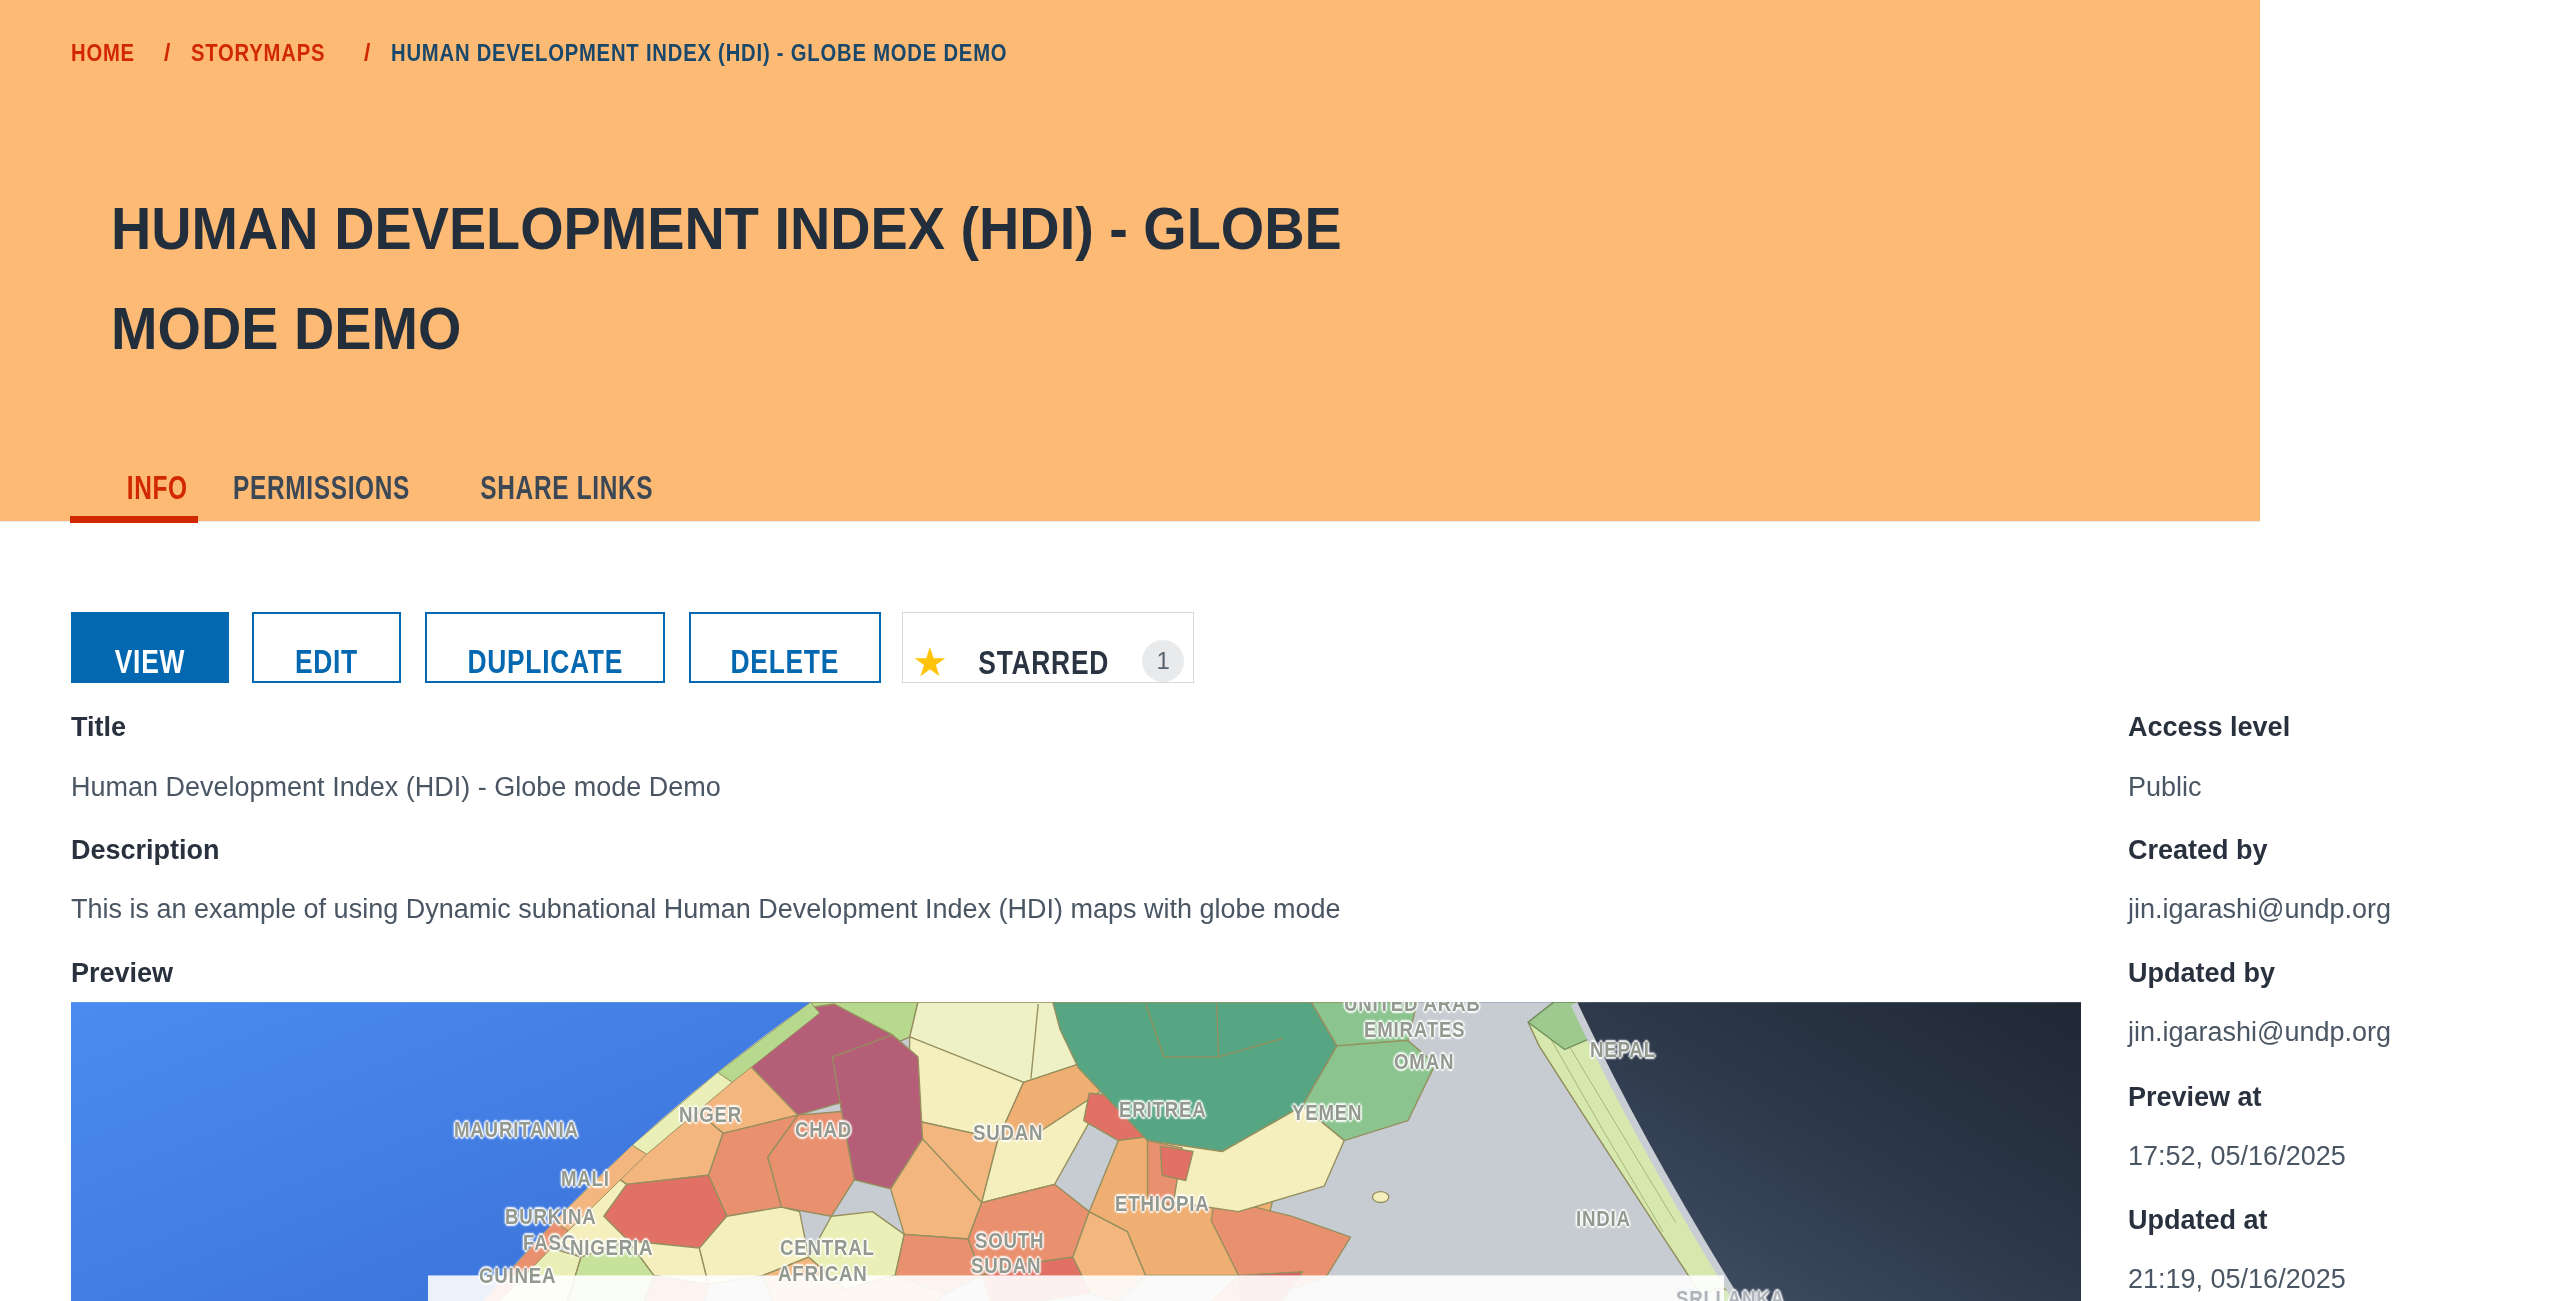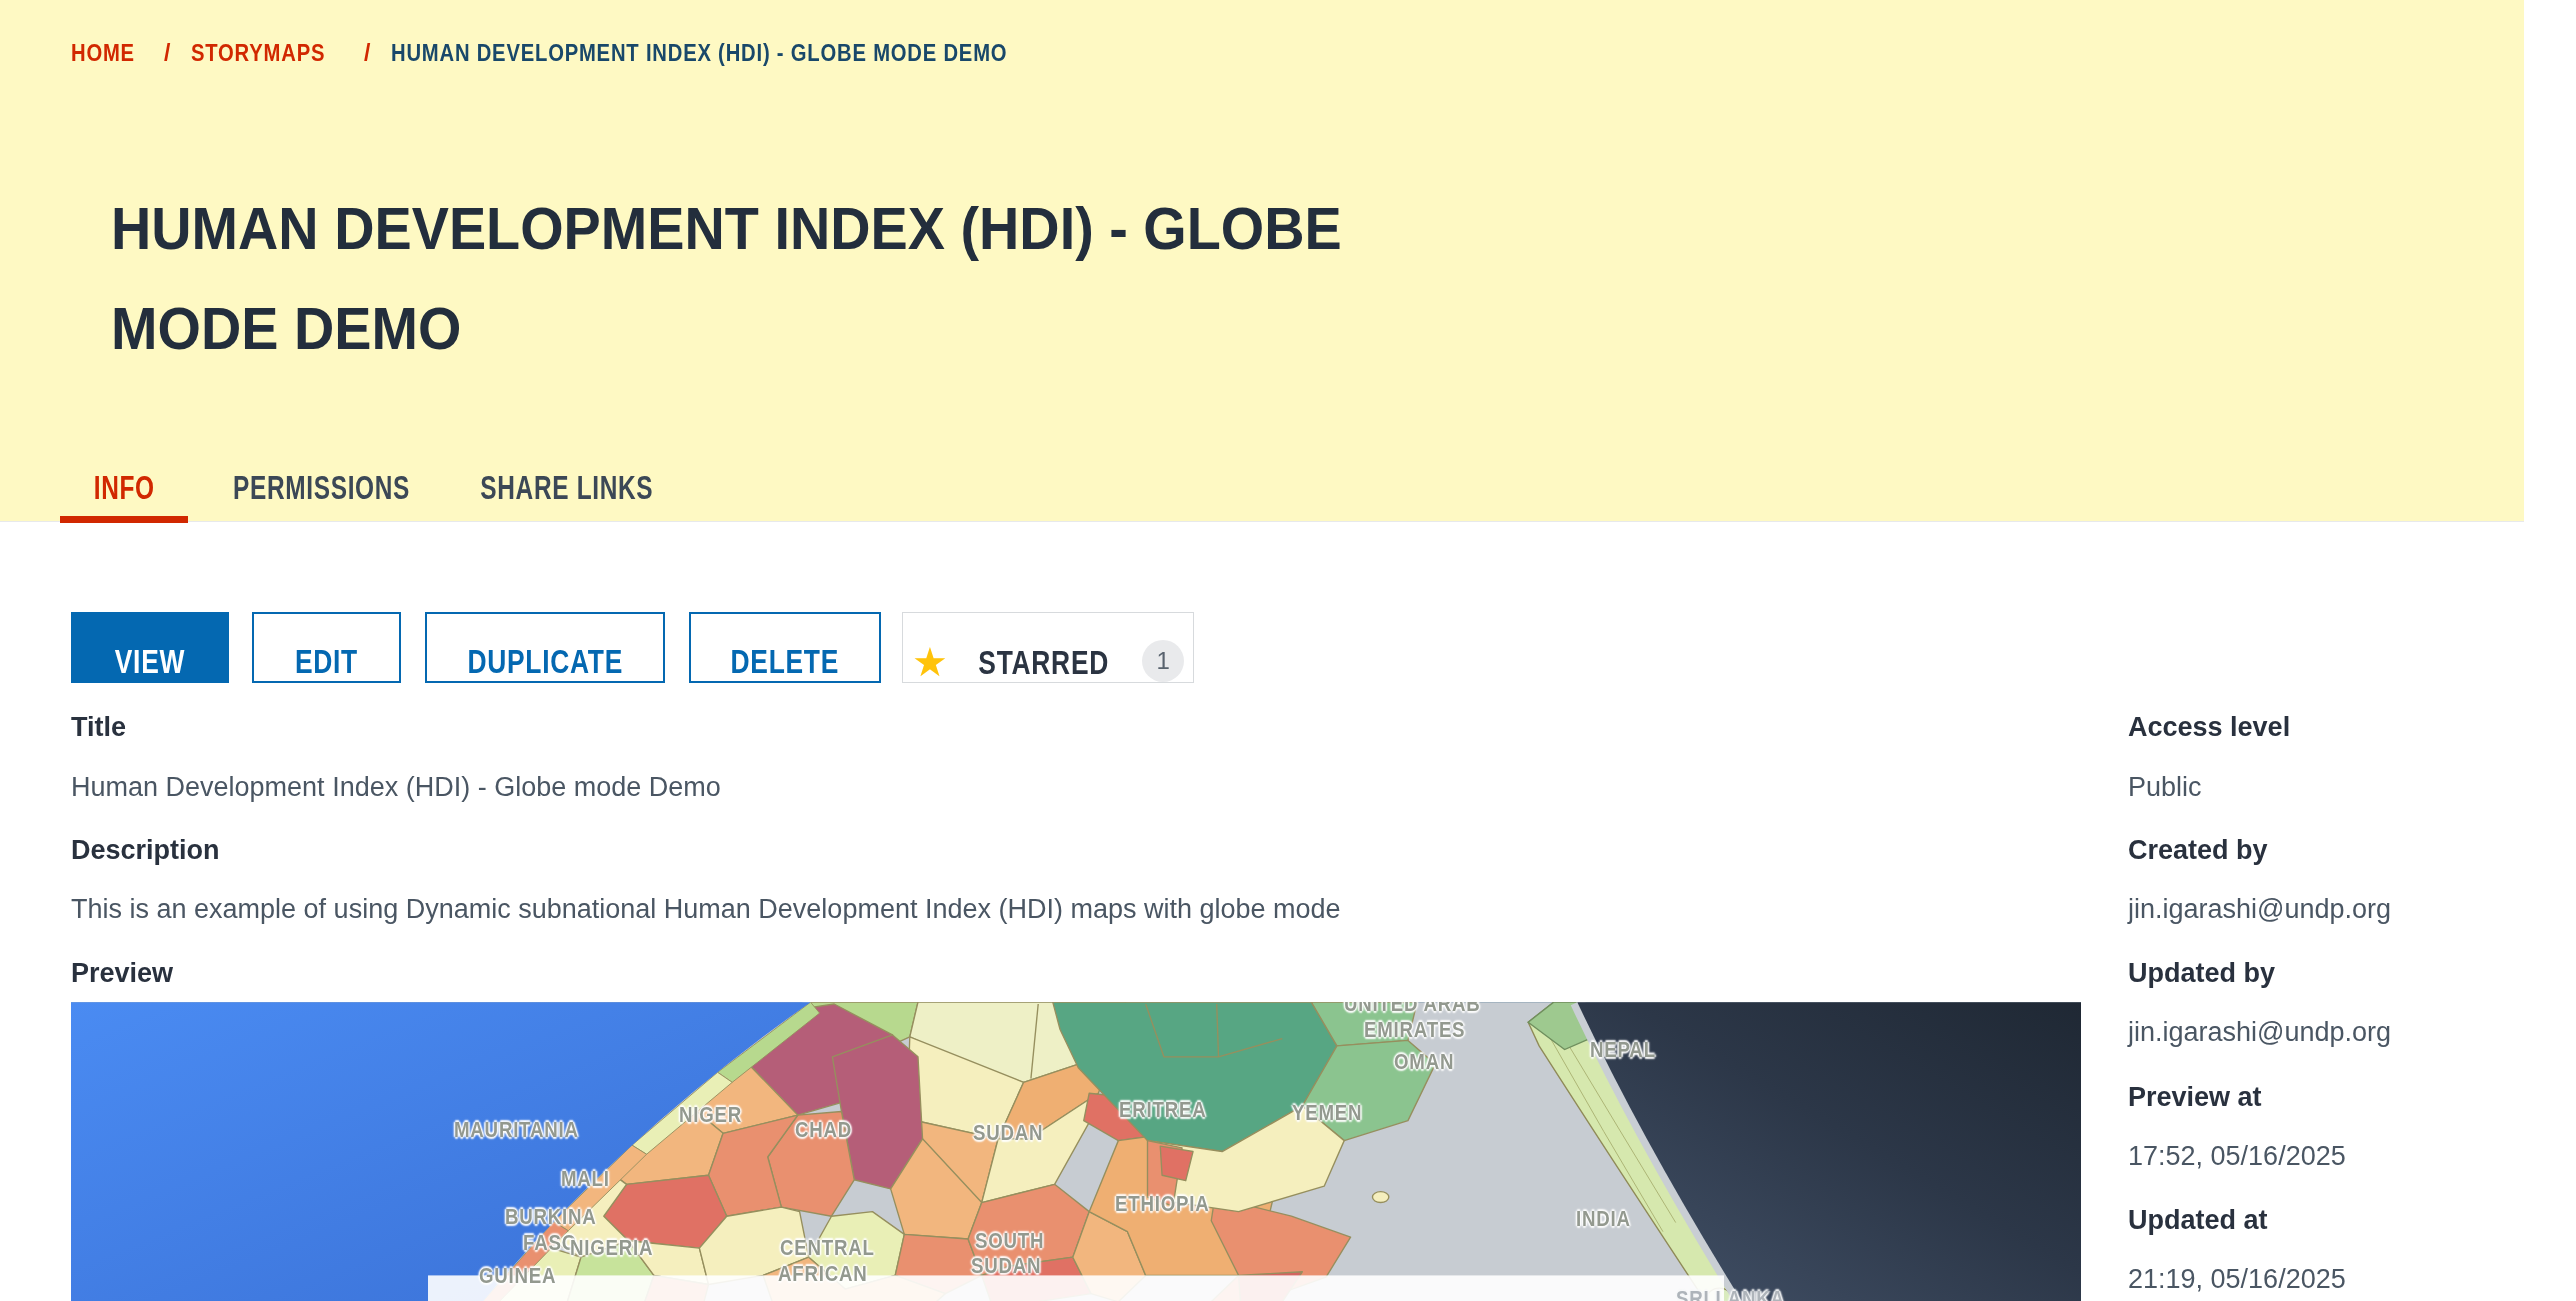--- a/index.html
+++ b/index.html
@@ -1,22 +1,22 @@
 <!DOCTYPE html>
 <html style="font-size:14.6px"><head>
 <meta charset="utf-8">
 <style>
   * { margin:0; padding:0; box-sizing:border-box; }
   html,body { width:2576px; height:1302px; overflow:hidden; background:#ffffff;
               font-family:"Liberation Sans", sans-serif; }
   #page { position:relative; width:2576px; height:1302px; }
 
   
-  .header { position:absolute; left:0; top:0; width:2524px; height:522px;
-            background:#fef9c3; border-bottom:1.8px solid #e7e9eb; }
+  .header { position:absolute; left:0; top:0; width:2260px; height:522px;
+            background:#fdba74; border-bottom:1.8px solid #e7e9eb; }
   .crumbs { position:absolute; left:71px; top:40px; white-space:nowrap; }
   .crumb { display:inline-block; font-weight:bold; font-size:23px; letter-spacing:0.9px;
            transform:scaleX(.88); transform-origin:left center;
            color:#d12800; text-decoration:none; cursor:pointer; }
   .crumb-sep { display:inline-block; font-weight:bold; font-size:23px; color:#d12800;
                margin:0 16.4px; }
   .crumb.current { color:#19486a; cursor:default; }
 
   h1.page-title { position:absolute; left:71px; top:179px; width:2387px;
                   font-size:60px; line-height:100px; font-weight:bold;
@@ -24,21 +24,21 @@
   h1.page-title .tline { display:block; transform:scaleX(.93); transform-origin:left center;
                          white-space:nowrap; }
 
   .tab { position:absolute; top:455px; height:66px; display:flex; align-items:center;
          justify-content:center; cursor:pointer; }
   .tab .tlabel { font-weight:bold; font-size:33px; color:#3c4856; letter-spacing:0.9px;
                  display:inline-block; transform:scaleX(.74); transform-origin:center; }
   .tab.active .tlabel { color:#d12800; }
   .tab.active::after { content:""; position:absolute; left:0; bottom:-1.8px; width:100%;
                        height:6.4px; background:#d12800; }
-  .tab-info  { left:60px;  width:128px; }
+  .tab-info  { left:70px;  width:128px;justify-content:flex-end; }
   .tab-perm  { left:199px; width:245px; }
   .tab-share { left:444px; width:246px; }
 
   
   .btn { position:absolute; top:612px; height:71px; display:flex; align-items:flex-end;
          justify-content:center; background:#ffffff; border:2.7px solid #0468b1;
          cursor:pointer; }
   .btn .blabel { font-weight:bold; font-size:33px; letter-spacing:0.9px; color:#0468b1;
                  display:inline-block; transform:scaleX(.8); transform-origin:center; }
   .btn.primary { background:#0468b1; }

